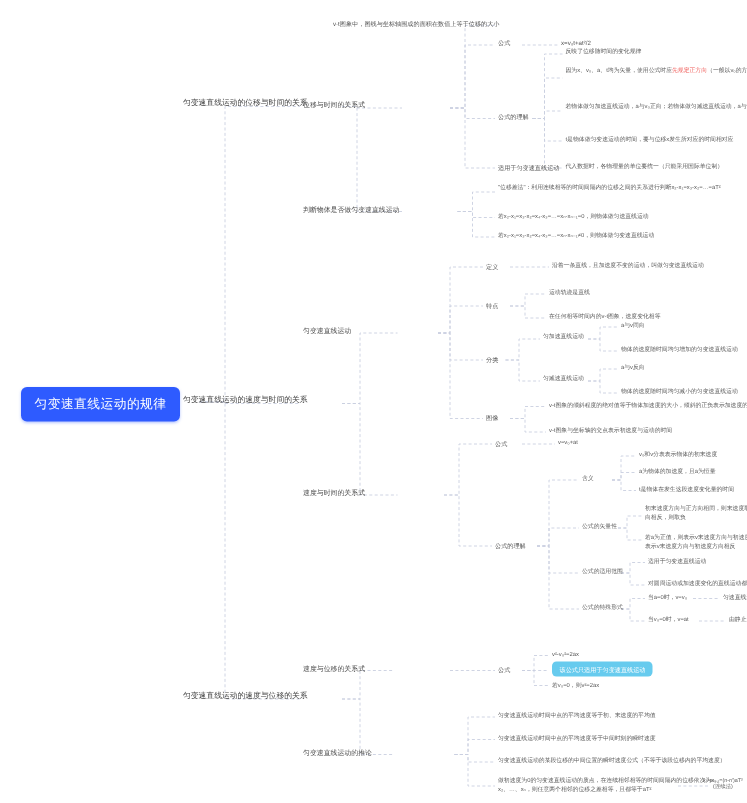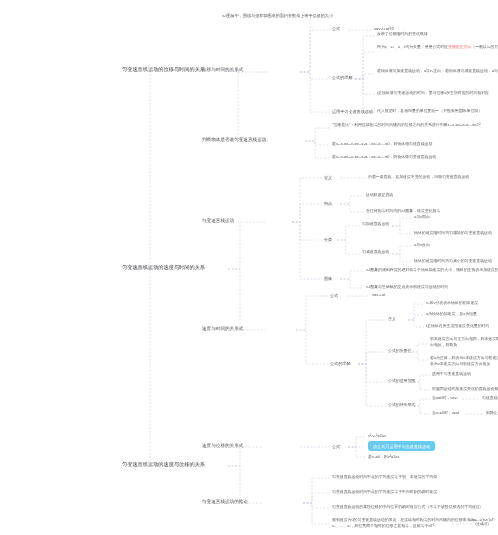--- a/index.html
+++ b/index.html
@@ -116,20 +116,21 @@
       <path d="M348 447 H356 V447 H366"></path>
       <path d="M348 447 H356 V457 H366"></path>
       <path d="M303 503 H312 V478 H330"></path>
       <path d="M303 503 H312 V493 H330"></path>
       <path d="M303 503 H312 V508 H330"></path>
       <path d="M303 503 H312 V524 H330"></path>
       <path d="M452 524 H462 V524 H472"></path>
     </g>
   </svg>
 
+  <div class="node n-root" style="left:14px;top:258px;">匀变速直线运动的规律</div>
 
   <div class="node n-l2" style="left:122px;top:66px;">匀变速直线运动的位移与时间的关系</div>
   <div class="node n-l2" style="left:122px;top:264px;">匀变速直线运动的速度与时间的关系</div>
   <div class="node n-l2" style="left:122px;top:461px;">匀变速直线运动的速度与位移的关系</div>
 
   <div class="node n-l3" style="left:202px;top:67px;">位移与时间的关系式</div>
   <div class="node n-l3" style="left:202px;top:137px;">判断物体是否做匀变速直线运动</div>
 
   <div class="node n-l4" style="left:222px;top:13px;">v-t图象中，图线与坐标轴围成的面积在数值上等于位移的大小</div>
   <div class="node n-l4" style="left:332px;top:26px;">公式</div>

